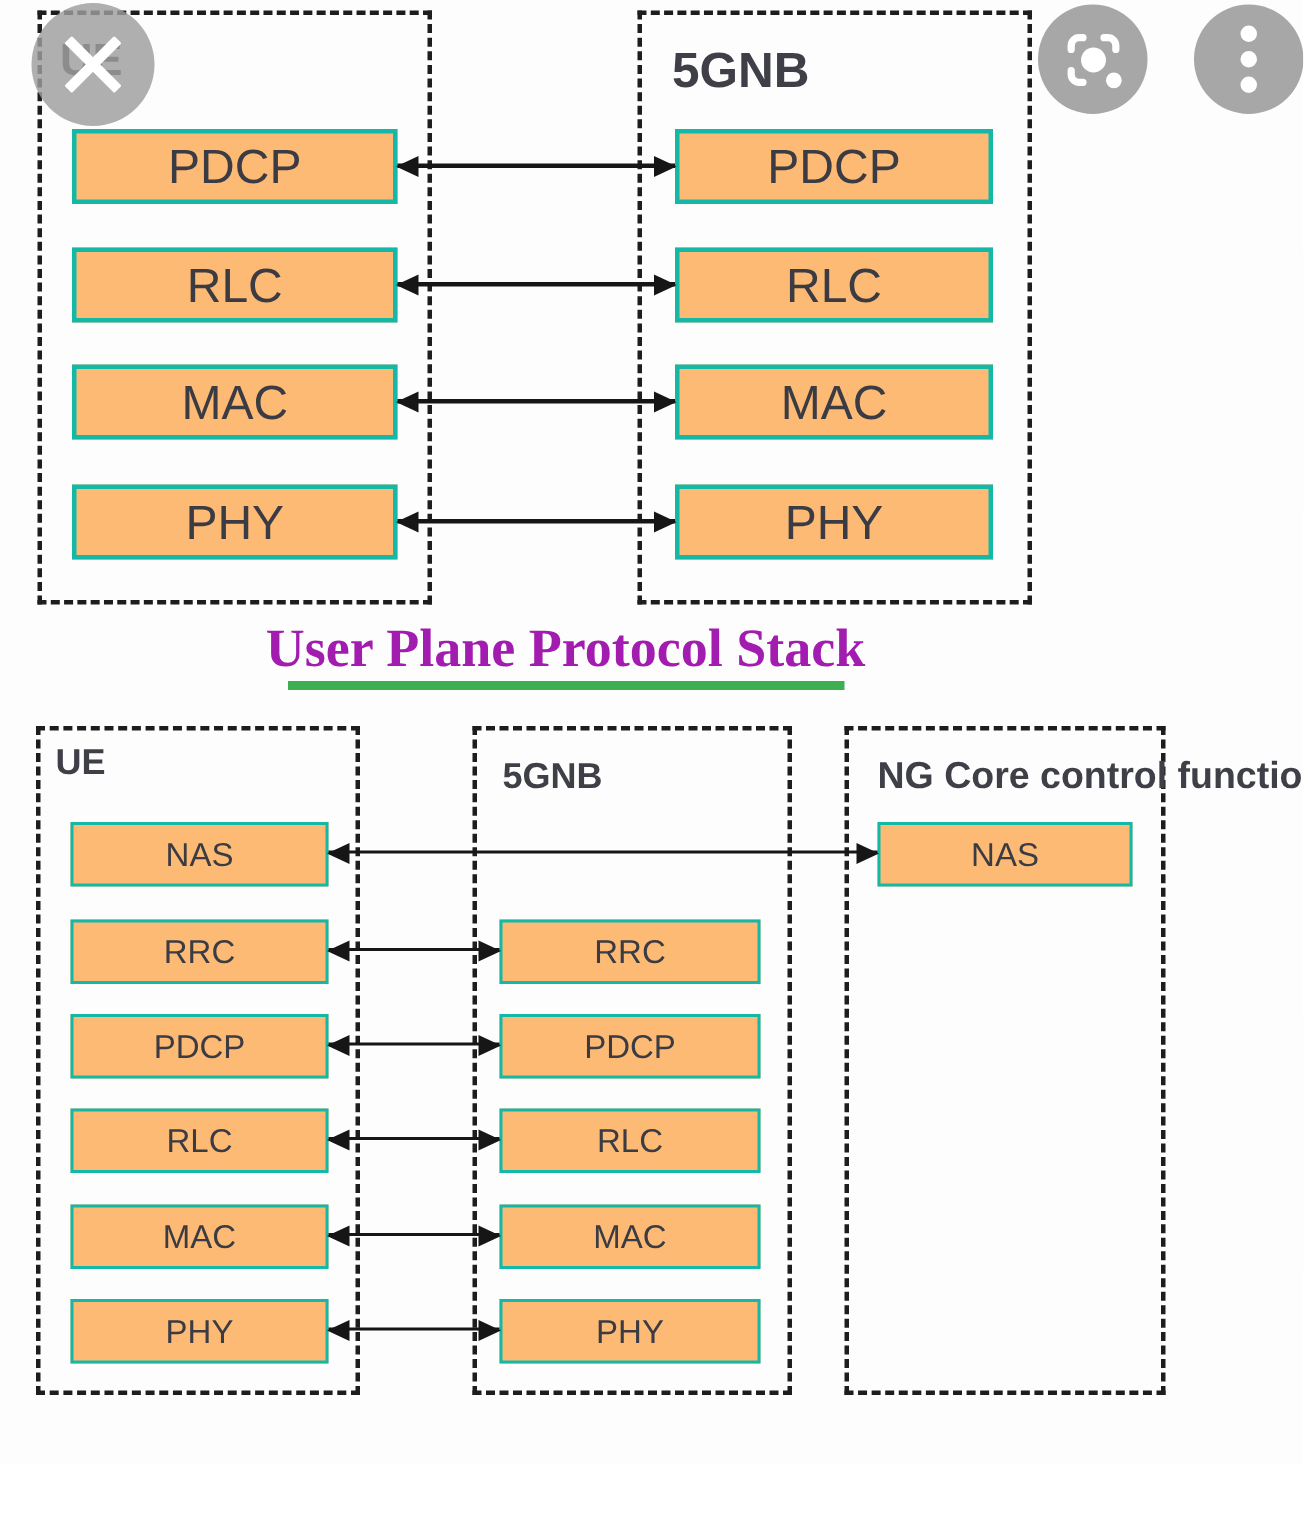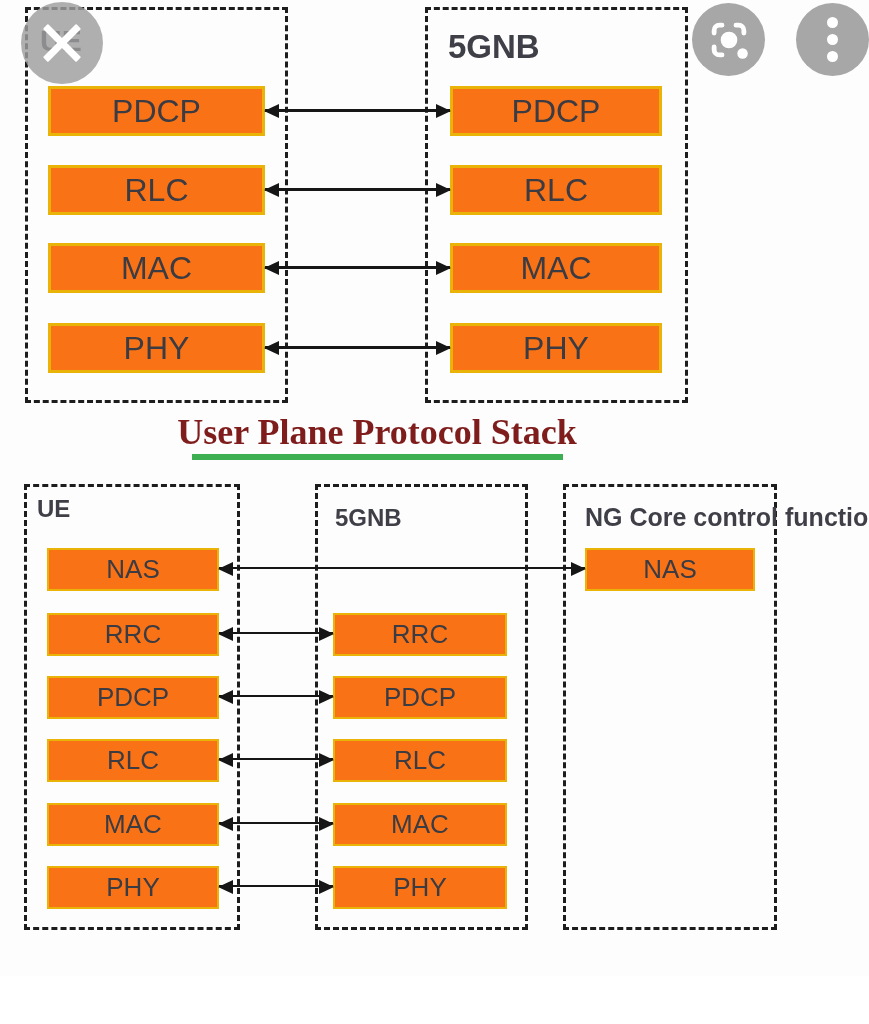--- a/index.html
+++ b/index.html
@@ -5,39 +5,39 @@
   html,body{margin:0;padding:0;background:#ffffff;}
   .screen{
     position:relative;width:869px;height:976px;overflow:hidden;
     background:#fdfdfd;font-family:"Liberation Sans",sans-serif;color:#3b3b43;
   }
   
   .panel{position:absolute;border:3px dashed #1d1d1d;background:transparent;}
   .panel-label{position:absolute;font-weight:bold;color:#3f3f48;white-space:nowrap;}
   
   .lbox{
-    position:absolute;background:#f97316;border:3px solid #eab308;
+    position:absolute;background:#fdba74;border:3px solid #14b8a6;
     display:flex;align-items:center;justify-content:center;
     font-size:32px;color:#3b3b43;
   }
-  .lbox.sm{border-width:2px;font-size:26px;}
+  .lbox.sm{border-width:2px;font-size:22px;}
   
   .arrow{position:absolute;border-top:3px solid #161616;}
   .arrow::before,.arrow::after{
     content:"";position:absolute;top:-8px;width:0;height:0;
     border-top:7px solid transparent;border-bottom:7px solid transparent;
   }
   .arrow::before{left:-1px;border-right:15px solid #161616;}
   .arrow::after{right:-1px;border-left:15px solid #161616;}
   .arrow.thin{border-top-width:2px;}
   .arrow.thin::before,.arrow.thin::after{top:-7px;}
   
   .sec-title{
     position:absolute;transform:translateX(-50%);white-space:nowrap;
-    font-family:"Liberation Serif",serif;font-size:36px;font-weight:bold;color:#7f1d1d;
+    font-family:"Liberation Serif",serif;font-size:36px;font-weight:bold;color:#a21caf;
   }
   .underline{position:absolute;height:6px;background:#3dae52;}
   
   .circle-btn{position:absolute;border-radius:50%;display:flex;align-items:center;justify-content:center;cursor:pointer;}
   .btn-close{left:21px;top:2px;width:82px;height:82px;background:rgba(158,158,158,0.82);}
   .btn-lens{left:692px;top:3px;width:73px;height:73px;background:#a7a7a7;}
   .btn-menu{left:796px;top:3px;width:73px;height:73px;background:#a7a7a7;}
   .xbar{position:absolute;left:50%;top:50%;width:47px;height:7px;background:#ffffff;border-radius:1px;}
   .xbar.a{transform:translate(-50%,-50%) rotate(45deg);}
   .xbar.b{transform:translate(-50%,-50%) rotate(-45deg);}

